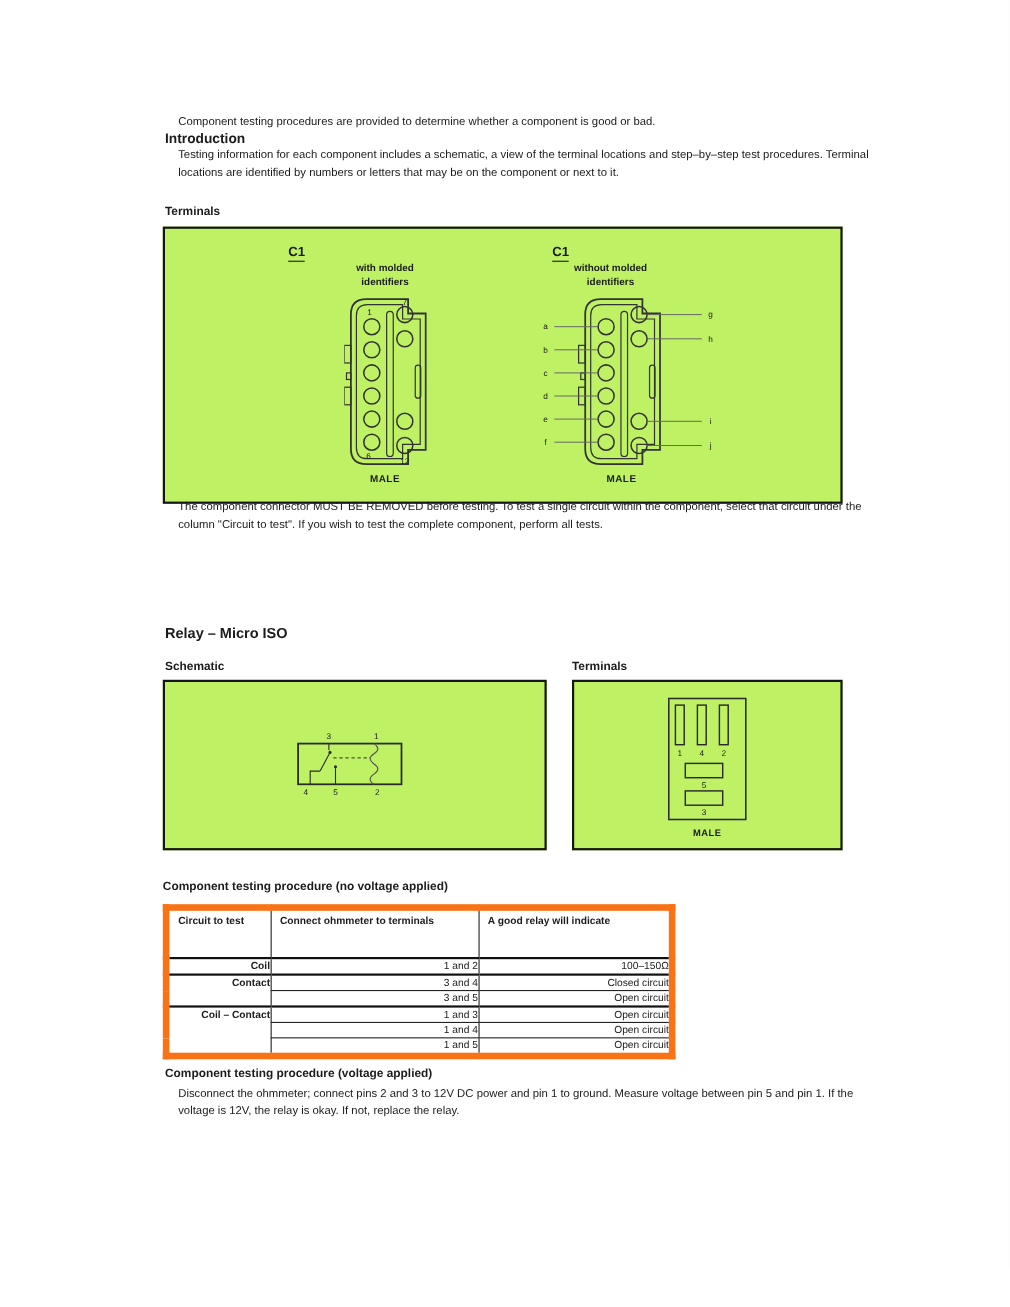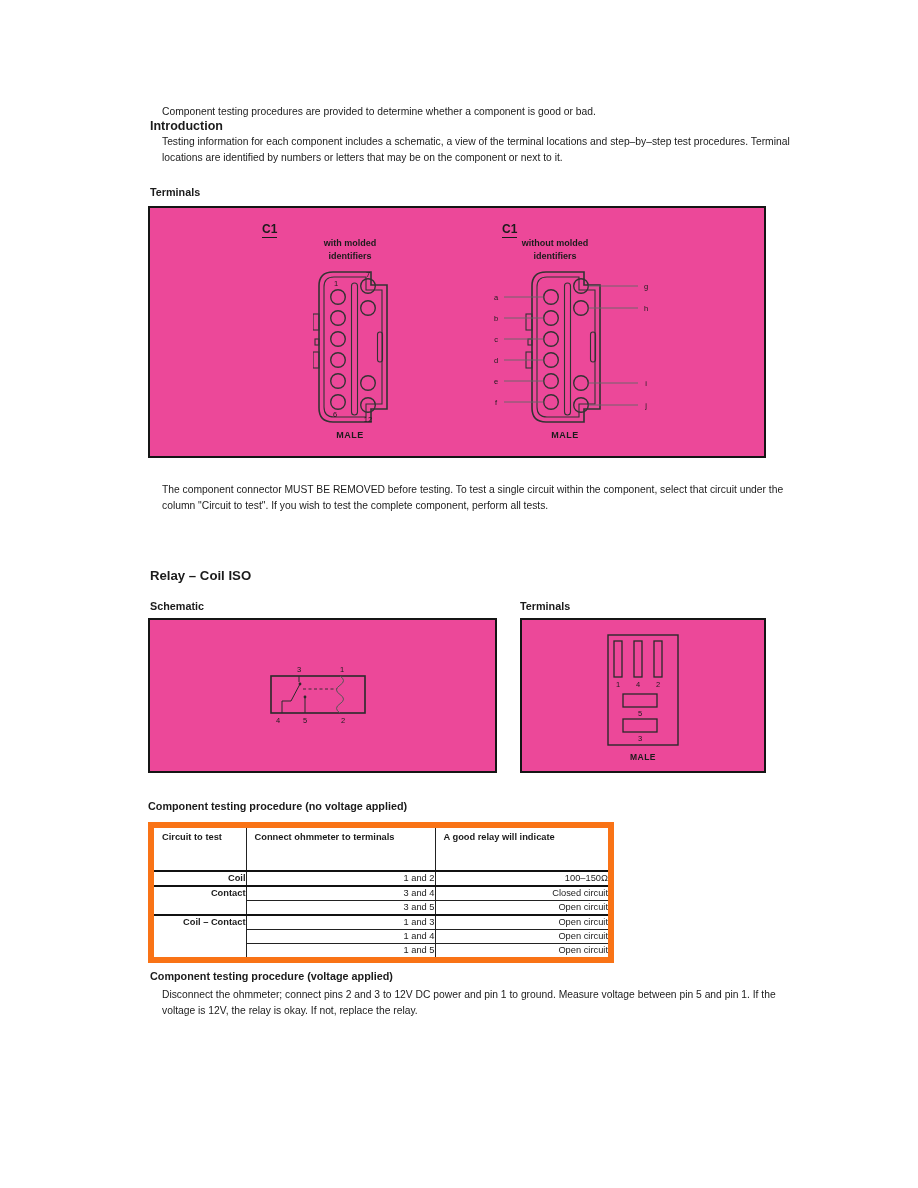--- a/index.html
+++ b/index.html
@@ -10,21 +10,21 @@
     background:#ffffff;
     font-family:"Liberation Sans", sans-serif;
     color:#1b1b1b;
     overflow:hidden;
   }
   .abs{position:absolute;}
   .h1{font-size:12.5px;font-weight:bold;margin-top:44px;}
   .h2{font-size:10.8px;font-weight:bold;}
   .h3{font-size:13.2px;font-weight:bold;}
   .para{font-size:10.3px;line-height:15.5px;margin-left:12px;}
-  .framebox{border:2px solid #151515;background:#ec4899;}
+  .framebox{border:2px solid #151515;background:#bef264;}
   .c1label{font-size:12px;font-weight:bold;border-bottom:1.5px solid #1b1b1b;padding-bottom:1px;}
   .cap{font-size:9px;font-weight:bold;line-height:13px;text-align:center;}
   .male{font-size:9px;font-weight:bold;text-align:center;letter-spacing:.5px;}
   svg text{font-family:"Liberation Sans",sans-serif;font-size:7.5px;fill:#1b1b1b;}
   svg .lbl{font-size:7.5px;}
   
   table.test{border-collapse:collapse;border:6px solid #f97316;width:460px;table-layout:fixed;}
   table.test th, table.test td{
     border:1px solid #222;
     font-size:9.3px;
@@ -138,23 +138,23 @@
         <text x="16" y="134.5">f</text>
         <text x="166" y="18.5">g</text>
         <text x="166" y="40.5">h</text>
         <text x="166" y="115.5">i</text>
         <text x="166" y="137.5">j</text>
       </g>
     </svg>
     <div class="abs male" style="left:372px;top:222px;width:86px;">MALE</div>
   </div>
 
-  <div class="abs para" style="left:150px;top:482px;width:632px;">The component connector MUST BE REMOVED before testing. To test a single circuit within the component, select that circuit under the column "Circuit to test". If you wish to test the complete component, perform all tests.</div>
-
-  <div class="abs h3" style="left:150px;top:568px;">Relay – Coil ISO</div>
+  <div class="abs para" style="left:150px;top:454px;width:632px;">The component connector MUST BE REMOVED before testing. To test a single circuit within the component, select that circuit under the column "Circuit to test". If you wish to test the complete component, perform all tests.</div>
+
+  <div class="abs h3" style="left:150px;top:568px;">Relay – Micro ISO</div>
   <div class="abs h2" style="left:150px;top:600px;">Schematic</div>
   <div class="abs h2" style="left:520px;top:600px;">Terminals</div>
 
   <div class="abs framebox" style="left:148px;top:618px;width:345px;height:151px;">
     <svg class="abs" style="left:113px;top:42px;" width="112" height="64" viewBox="0 0 112 64">
       <rect x="8" y="14" width="94" height="37" fill="none" stroke="#2a2a2a" stroke-width="1.6"></rect>
       <text x="36" y="10" text-anchor="middle">3</text>
       <text x="79" y="10" text-anchor="middle">1</text>
       <text x="15" y="61" text-anchor="middle">4</text>
       <text x="42" y="61" text-anchor="middle">5</text>

